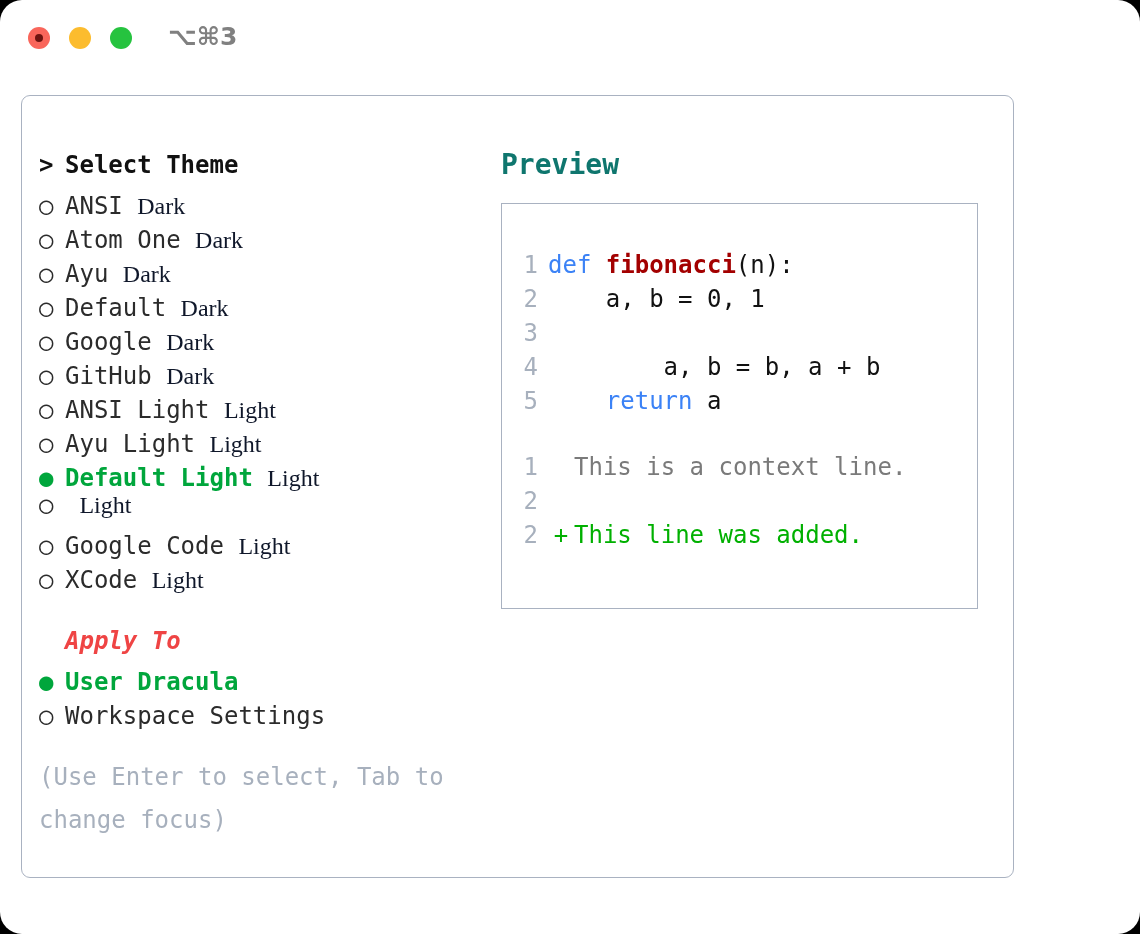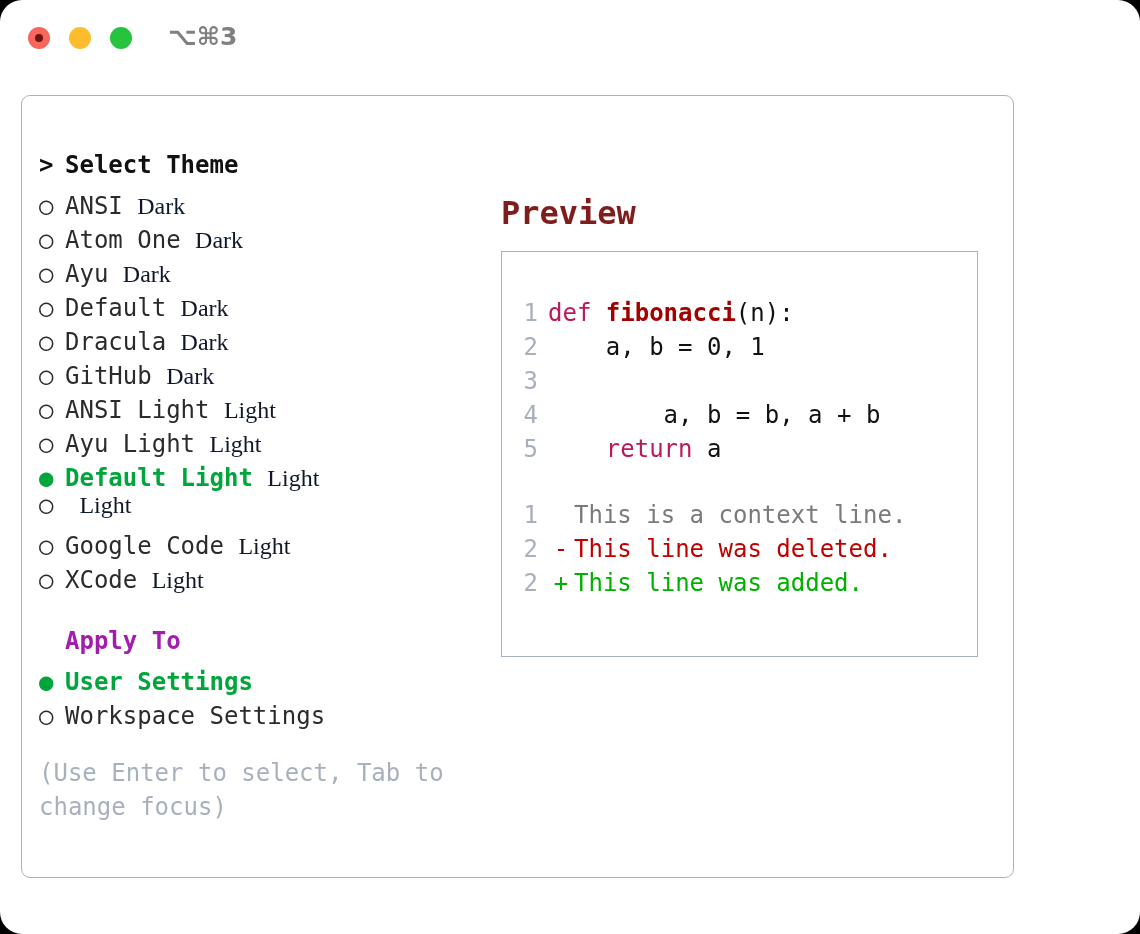--- a/index.html
+++ b/index.html
@@ -124,49 +124,49 @@
 
   .theme-name { color: #2b2b2b; margin-top: 7px; }
   .theme-name.selected { color: #00a63c; font-weight: bold; }
   .theme-cat {
     color: #0f172a;
     font-family: Liberation Serif, serif;
   }
 
   .section-label {
     font-weight: 700;
-    color: #a21caf;
+    color: #ef4444;
+    font-style: italic;
   }
 
   .spacer-row { height: 34px; }
   .spacer-row-sm { height: 24px; }
 
   .hint {
     margin-top: 6px;
     font-size: 24px;
-    line-height: 34px;
+    line-height: 43px;
     color: #a7b0bd;
     width: 410px;
     white-space: pre-wrap;
   }
 
   
   .right-col {
     position: absolute;
     left: 479px;
     top: 52px;
     width: 490px;
   }
   .preview-title {
-    font-size: 32px;
-    line-height: 34px;
-    font-weight: 700;
-    color: #7f1d1d;
-    white-space: pre;
-    margin-top: 48px;
+    font-size: 28px;
+    line-height: 34px;
+    font-weight: 700;
+    color: #0f766e;
+    white-space: pre;
   }
   .preview-box {
     margin-top: 21px;
     width: 477px;
     height: 406px;
     border: 1.5px solid #a9b2c1;
     box-sizing: border-box;
     background: #ffffff;
     position: relative;
   }
@@ -188,21 +188,21 @@
     display: inline-block;
     width: 22px;
     flex: 0 0 22px;
     text-align: right;
     color: #a7b0bd;
   }
   .code-text {
     padding-left: 10px;
     color: #111111;
   }
-  .tok-kw   { color: #be185d; }
+  .tok-kw   { color: #3b82f6; }
   .tok-fn   { color: #a30000; font-weight: bold; }
   .tok-plain{ color: #111111; }
   .diff-gap { height: 32px; }
   .diff-marker {
     display: inline-block;
     width: 26px;
     flex: 0 0 26px;
     text-align: center;
   }
   .diff-ctx  { color: #7a7a7a; text-align: center; }
@@ -231,39 +231,39 @@
         <div class="tui-line header-line">
           <span class="gutter">&gt;</span>
           <span>Select Theme</span>
         </div>
 
         <div id="theme-list">
             <div class="tui-line"><span class="gutter dot-off">○</span><span class="theme-name">ANSI</span><span> </span><span class="theme-cat">Dark</span></div>
             <div class="tui-line"><span class="gutter dot-off">○</span><span class="theme-name">Atom One</span><span> </span><span class="theme-cat">Dark</span></div>
             <div class="tui-line"><span class="gutter dot-off">○</span><span class="theme-name">Ayu</span><span> </span><span class="theme-cat">Dark</span></div>
             <div class="tui-line"><span class="gutter dot-off">○</span><span class="theme-name">Default</span><span> </span><span class="theme-cat">Dark</span></div>
-            <div class="tui-line"><span class="gutter dot-off">○</span><span class="theme-name">Dracula</span><span> </span><span class="theme-cat">Dark</span></div>
+            <div class="tui-line"><span class="gutter dot-off">○</span><span class="theme-name">Google</span><span> </span><span class="theme-cat">Dark</span></div>
             <div class="tui-line"><span class="gutter dot-off">○</span><span class="theme-name">GitHub</span><span> </span><span class="theme-cat">Dark</span></div>
             <div class="tui-line"><span class="gutter dot-off">○</span><span class="theme-name">ANSI Light</span><span> </span><span class="theme-cat">Light</span></div>
             <div class="tui-line"><span class="gutter dot-off">○</span><span class="theme-name">Ayu Light</span><span> </span><span class="theme-cat">Light</span></div>
             <div class="tui-line"><span class="gutter dot-on">●</span><span class="theme-name selected">Default Light</span><span> </span><span class="theme-cat">Light</span></div>
             <div class="tui-line"><span class="gutter dot-off">○</span><span> </span><span class="theme-cat">Light</span></div>
             <div class="tui-line"><span class="gutter dot-off">○</span><span class="theme-name">Google Code</span><span> </span><span class="theme-cat">Light</span></div>
             <div class="tui-line"><span class="gutter dot-off">○</span><span class="theme-name">XCode</span><span> </span><span class="theme-cat">Light</span></div>
           </div>
 
         <div class="spacer-row"></div>
 
         <div class="tui-line">
           <span class="gutter"> </span>
           <span class="section-label">Apply To</span>
         </div>
 
         <div id="apply-list">
-            <div class="tui-line"><span class="gutter dot-on">●</span><span class="theme-name selected">User Settings</span></div>
+            <div class="tui-line"><span class="gutter dot-on">●</span><span class="theme-name selected">User Dracula</span></div>
             <div class="tui-line"><span class="gutter dot-off">○</span><span class="theme-name">Workspace Settings</span></div>
           </div>
 
         <div class="spacer-row-sm"></div>
 
         <div class="hint">(Use Enter to select, Tab to change focus)</div>
       </div>
 
       <div class="right-col">
         <div class="preview-title">Preview</div>
@@ -273,21 +273,21 @@
             <div id="code-lines">
                 <div class="code-line"><span class="lineno">1</span><span class="code-text"><span class="tok-kw">def</span><span class="tok-plain"> </span><span class="tok-fn">fibonacci</span><span class="tok-plain">(n):</span></span></div>
                 <div class="code-line"><span class="lineno">2</span><span class="code-text">    <span class="tok-plain">a, b = 0, 1</span></span></div>
                 <div class="code-line"><span class="lineno">3</span></div>
                 <div class="code-line"><span class="lineno">4</span><span class="code-text">        <span class="tok-plain">a, b = b, a + b</span></span></div>
                 <div class="code-line"><span class="lineno">5</span><span class="code-text">    <span class="tok-kw">return</span><span class="tok-plain"> a</span></span></div>
               </div>
             <div class="diff-gap"></div>
             <div id="diff-lines">
                 <div class="code-line"><span class="lineno">1</span><span class="code-text diff-ctx"><span class="diff-marker"> </span><span>This is a context line.</span></span></div>
-                <div class="code-line"><span class="lineno">2</span><span class="code-text diff-del"><span class="diff-marker">-</span><span>This line was deleted.</span></span></div>
+                <div class="code-line"><span class="lineno">2</span></div>
                 <div class="code-line"><span class="lineno">2</span><span class="code-text diff-add"><span class="diff-marker">+</span><span>This line was added.</span></span></div>
               </div>
           </div>
         </div>
       </div>
 
     </div>
   </div>
 </div>
 

